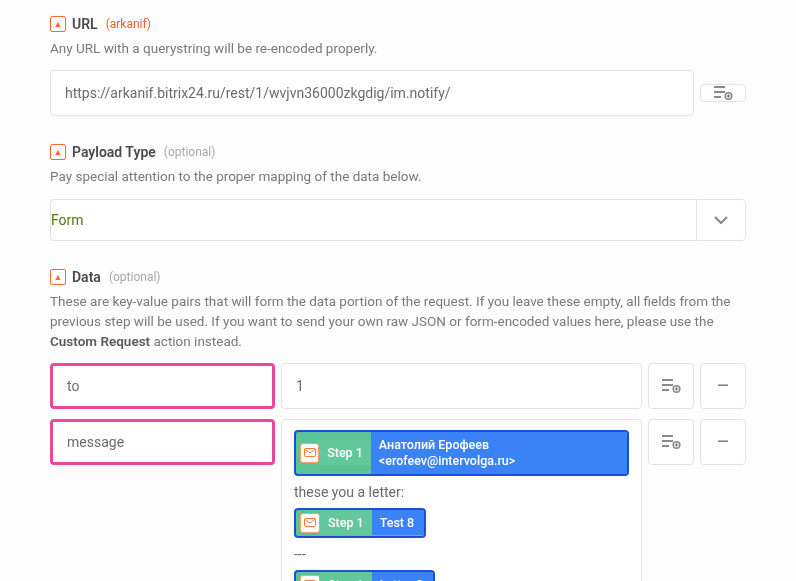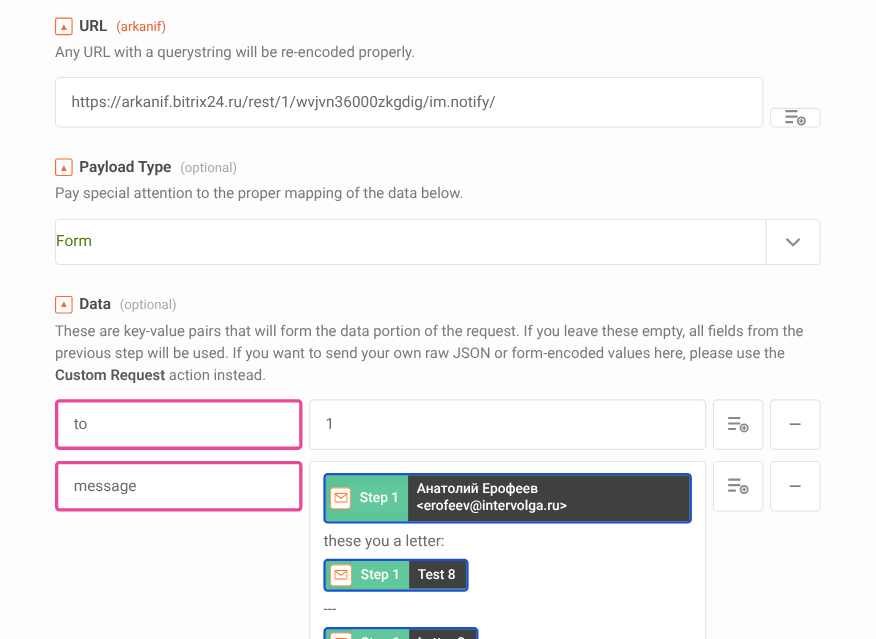--- a/index.html
+++ b/index.html
@@ -27,21 +27,21 @@
     font-size: 9px;
     font-weight: bold;
     border-radius: 2px;
   }
   .label-title { font-weight: 600; color: #4a4a4a; }
   .label-req { font-size: 12px; color: #eb5e34; margin-left: 2px; }
   .label-opt { font-size: 12px; color: #a8a8a8; margin-left: 2px; }
   .help-text { color: #7a7a7a; font-size: 13.5px; margin-bottom: 12px; line-height: 1.5; }
   .help-text strong { color: #5a5a5a; font-weight: 600; }
 
-  .input-row { display: flex; gap: 6px; align-items: flex-end; border-radius: 15px; }
+  .input-row { display: flex; gap: 6px; align-items: center; border-radius: 15px; }
   .field {
     flex: 1;
     border: 1px solid #e3e3e3;
     border-radius: 4px;
     padding: 12px 14px;
     font-size: 14px;
     color: #6b6b6b;
     background: #fff;
     min-height: 46px;
     display: flex;
@@ -123,21 +123,21 @@
     font-size:11px;
   }
   .pill-step {
     padding: 5px 8px;
     background:#63c79c;
     font-weight:500;
     white-space:nowrap;
   }
   .pill-val {
     padding: 5px 10px 5px 8px;
-    background:#404040;
+    background:#3b82f6;
     font-weight:500;
     line-height:1.25;
   }
   .pill-row { display:flex; flex-wrap:wrap; gap:4px; align-items:center;}
   .plain-line { color:#6a6a6a; font-size:14px; padding: 2px 0;}
   
   svg { display:block; }
 </style>
 </head>
 <body>

